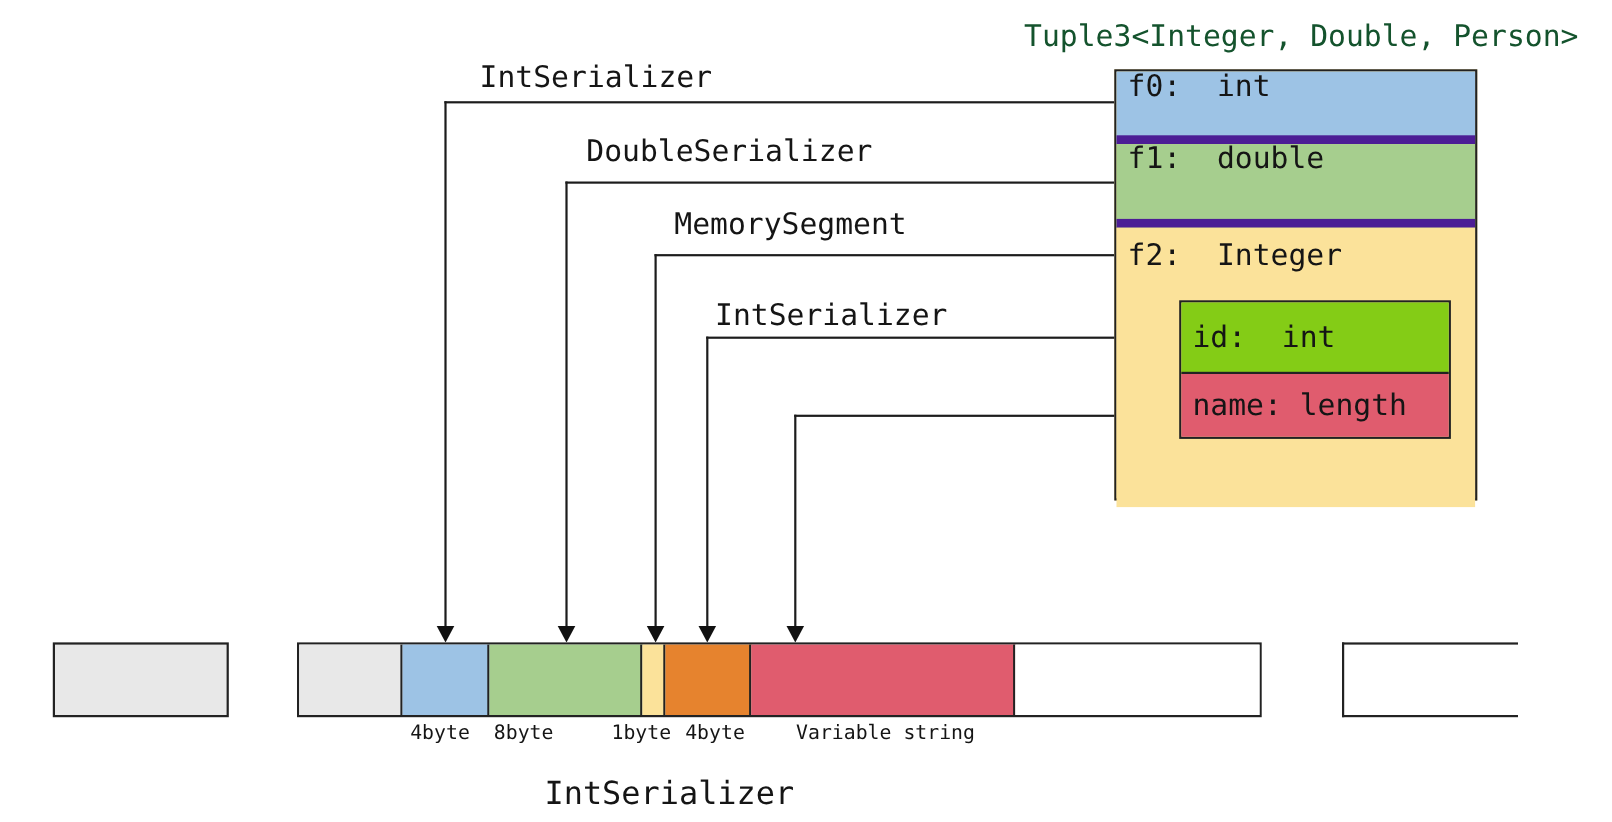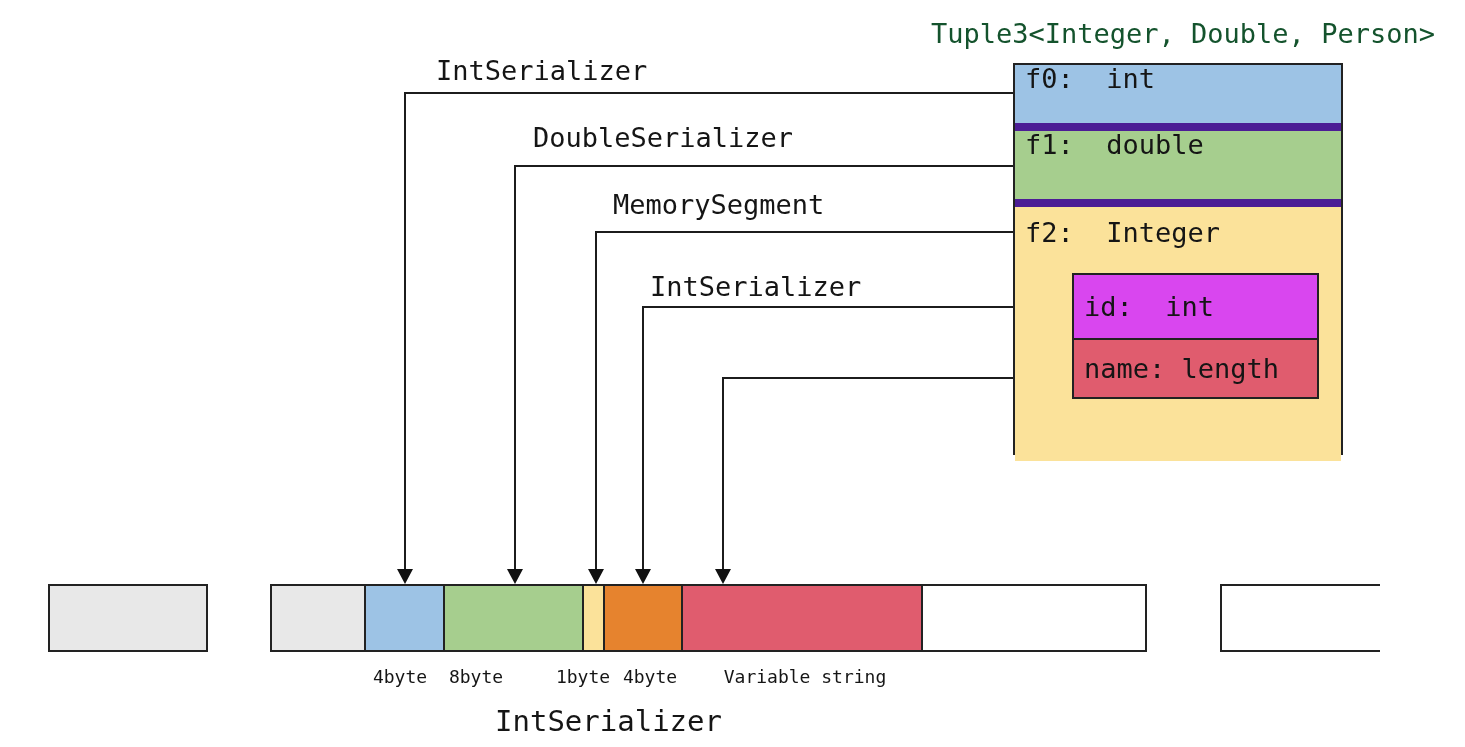--- a/index.html
+++ b/index.html
@@ -68,21 +68,20 @@
     border-right:2px solid #222;
     height:100%;
   }
   .mem-seg:last-child{border-right:none;}
   .size-label{
     font-size:18px;line-height:18px;
     top:658px;
     transform:translateX(-50%);
     white-space:pre;
     color:#151515;
-    margin-top:10px;
   }
   #memory-segment-title{
     font-size:29px;line-height:29px;
     left:495px;top:707px;
     white-space:pre;
     color:#151515;
   }
   #diagram-title{
     left:931px;top:20px;
     font-size:27px;line-height:27px;
@@ -126,21 +125,21 @@
     </div>
     <div id="row-f1" class="tuple-row" style="background-color: rgb(166, 206, 142);">
       <span class="mono-label">f1:  double</span>
     </div>
     <div id="row-f2" class="tuple-row" style="background-color: rgb(251, 226, 154);">
       <span class="mono-label">f2:  Integer</span>
     </div>
   </div>
 
   <div id="person-box" class="abs">
-    <div id="row-id" class="person-row" style="background-color: #d946ef;">
+    <div id="row-id" class="person-row" style="background-color: #84cc16;">
       <span class="mono-label">id:  int</span>
     </div>
     <div id="row-name" class="person-row" style="background-color: rgb(224, 92, 110);">
       <span class="mono-label">name: length</span>
     </div>
   </div>
 
   <div id="mem-left" class="abs mem-box" style="background-color: rgb(232, 232, 232);"></div>
 
   <div id="mem-main" class="abs mem-box">

